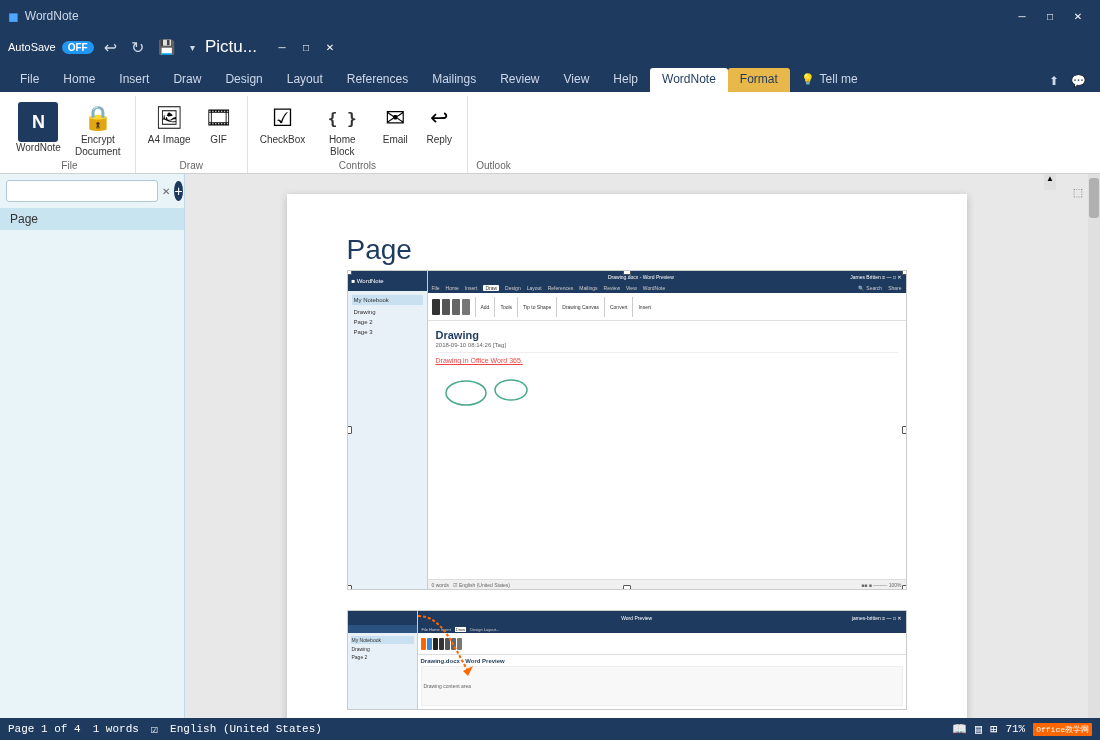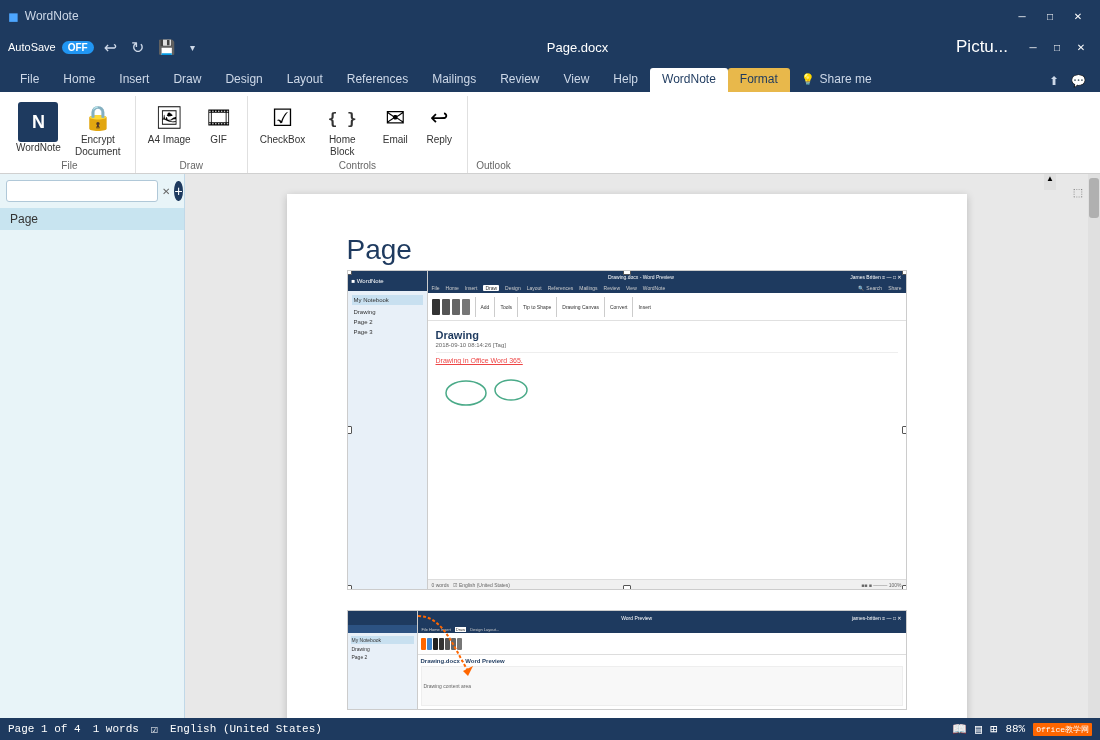--- a/index.html
+++ b/index.html
@@ -275,23 +275,20 @@
   </div>
 </div>
 
 <div id="ribbon-top">
   <span style="color:white; font-size:11px;">AutoSave</span>
   <span class="autosave-toggle">OFF</span>
   <span class="ribbon-icon" style="font-size:16px;">↩</span>
   <span class="ribbon-icon" style="font-size:16px;">↻</span>
   <span class="ribbon-icon" style="font-size:14px;">💾</span>
   <span class="ribbon-icon" style="font-size:10px;">▾</span>
-  <div style="flex:1; text-align:center;">
-    <span style="color:white; font-size:13px;">Page.docx</span>
-  </div>
   <span style="color:white; font-size:17px;">Pictu...</span>
   <div style="display:flex; gap:2px; margin-left:8px;">
     <div style="width:22px; height:18px; display:flex; align-items:center; justify-content:center; color:white; cursor:pointer; font-size:10px;">─</div>
     <div style="width:22px; height:18px; display:flex; align-items:center; justify-content:center; color:white; cursor:pointer; font-size:10px;">□</div>
     <div style="width:22px; height:18px; display:flex; align-items:center; justify-content:center; color:white; cursor:pointer; font-size:10px;">✕</div>
   </div>
 </div>
 
 <div id="ribbon-tabs">
   <div class="ribbon-tab">File</div>
@@ -302,21 +299,21 @@
   <div class="ribbon-tab">Layout</div>
   <div class="ribbon-tab">References</div>
   <div class="ribbon-tab">Mailings</div>
   <div class="ribbon-tab">Review</div>
   <div class="ribbon-tab">View</div>
   <div class="ribbon-tab">Help</div>
   <div class="ribbon-tab active">WordNote</div>
   <div class="ribbon-tab format-tab">Format</div>
   <div class="ribbon-tab tell-me">
     <span style="font-size:11px;">💡</span>
-    <span>Share me</span>
+    <span>Tell me</span>
   </div>
   <div style="margin-left:auto; color:#cdd8e8; cursor:pointer; padding:4px 6px; font-size:12px;">⬆</div>
   <div style="color:#cdd8e8; cursor:pointer; padding:4px 6px; font-size:12px;">💬</div>
 </div>
 
 <div id="ribbon-commands">
 
   <div class="ribbon-group">
     <div class="ribbon-group-items">
       <div class="ribbon-item ribbon-item-large">
@@ -546,17 +543,17 @@
 
 <div id="statusbar">
   <span>Page 1 of 4</span>
   <span>1 words</span>
   <span class="status-icon">☑</span>
   <span>English (United States)</span>
   <div class="status-right">
     <span class="status-icon">📖</span>
     <span class="status-icon">▤</span>
     <span class="status-icon">⊞</span>
-    <span style="font-size:11px;">88%</span>
+    <span style="font-size:11px;">71%</span>
 
     <div style="background:#ff6600; color:white; font-size:8px; padding:1px 3px; border-radius:1px;">Office教学网</div>
   </div>
 </div>
 
 </body></html>

